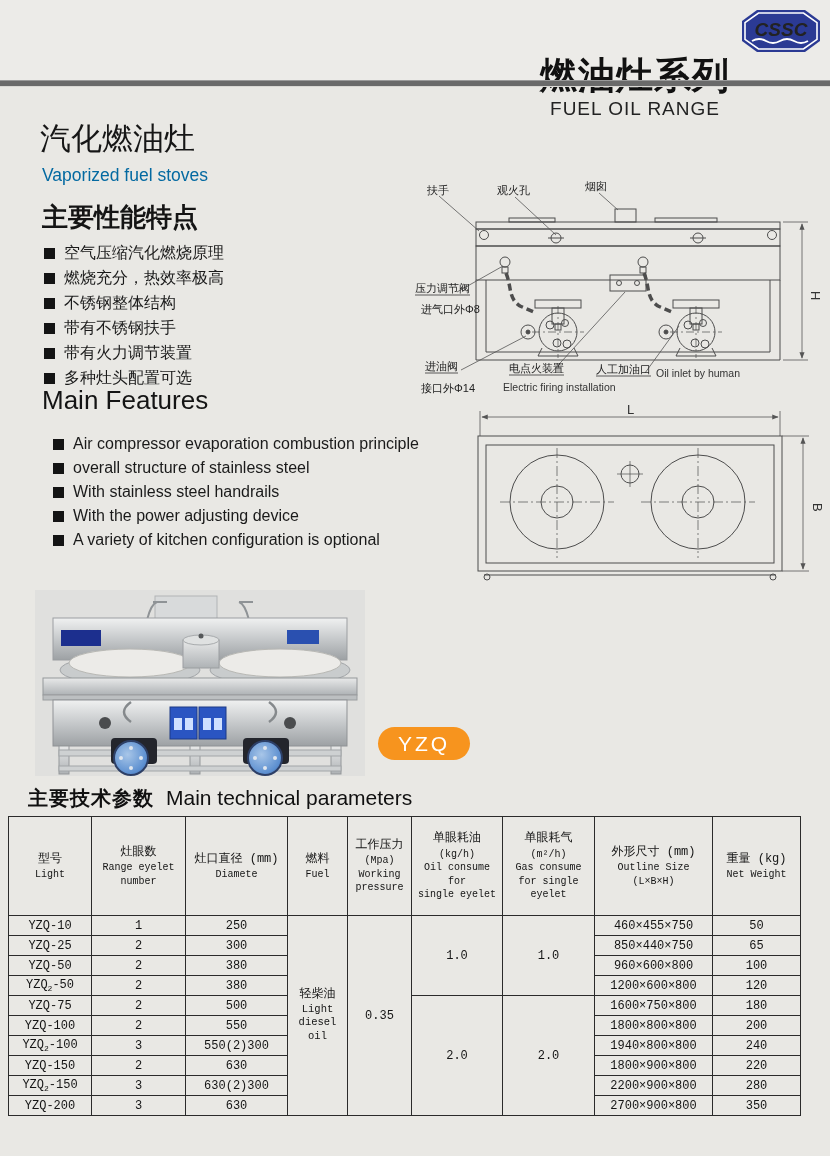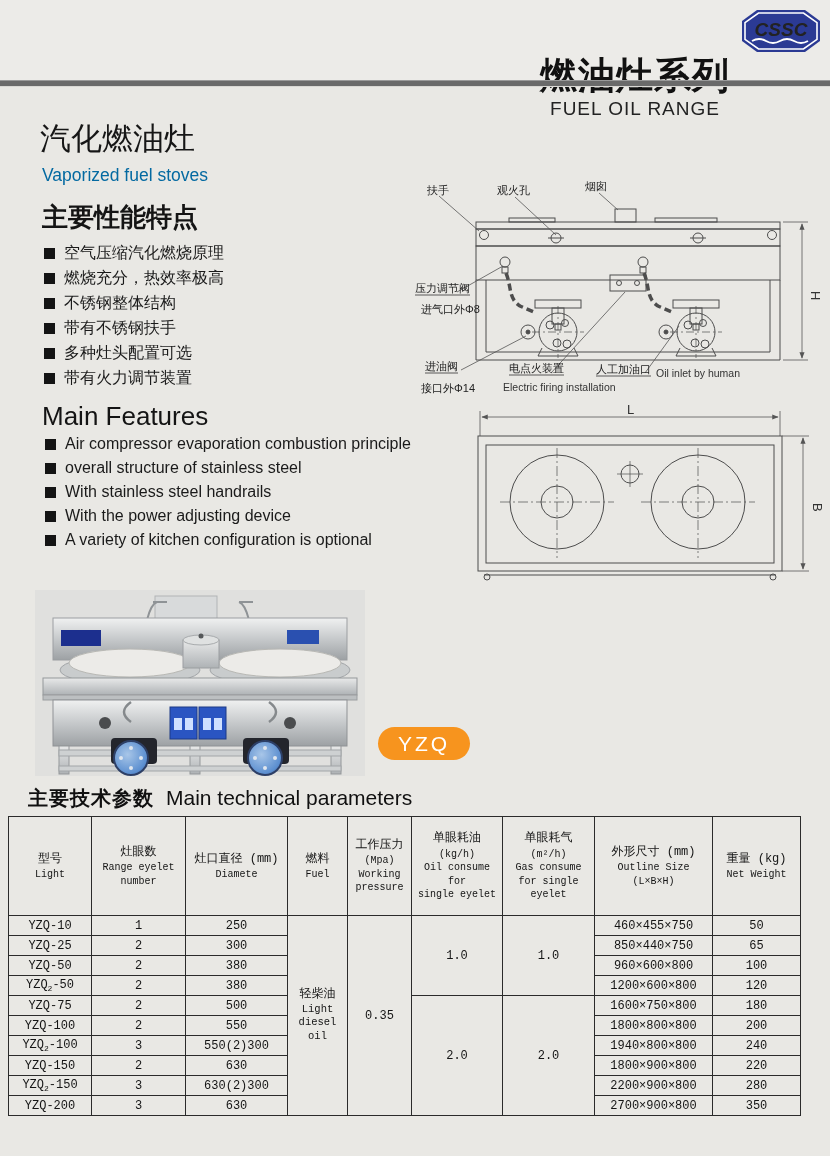--- a/index.html
+++ b/index.html
@@ -17,27 +17,27 @@
   .title-wrap{text-align:center;margin-top:48px;}
   .title-zh{font-size:37px;font-weight:bold;letter-spacing:1px;line-height:1.1;color:#111;}
   .title-en{font-size:19px;letter-spacing:1px;color:#222;margin-top:1px;}
   .rule{left:0;top:80px;width:830px;height:5px;background:#6a6a6a;border-top:1px solid #9a9a9a;border-bottom:1px solid #d9d8d4;}
 
   
   .intro-zh{left:40px;top:118px;font-size:31px;font-weight:500;color:#161616;}
   .intro-en{left:42px;top:165px;font-size:17.5px;color:#0369a1;}
   .sec-head{font-size:26px;font-weight:600;color:#141414;}
   .sec-head-zh{left:42px;top:200px;}
-  .sec-head-en{left:42px;top:401px;font-weight:500;}
+  .sec-head-en{left:42px;top:385px;font-weight:500;}
   ul.feat{list-style:none;margin:0;padding:0;}
   ul.feat li{display:flex;align-items:center;}
   .feat .sq{width:11px;height:11px;background:#141414;margin-right:9px;flex:0 0 auto;}
   .feat-zh{left:44px;top:241px;}
   .feat-zh li{height:25px;font-size:16px;}
-  .feat-en{left:45px;top:432px;}
+  .feat-en{left:53px;top:432px;}
   .feat-en li{height:24px;font-size:16px;}
 
   
   svg text{font-family:"Liberation Sans",sans-serif;fill:#222;}
   .dwg{stroke:#4d4d4d;fill:none;stroke-width:1;}
   .lead{stroke:#555;fill:none;stroke-width:0.8;}
   .lbl{font-size:11px;}
   .lbl-en{font-size:10.5px;fill:#333;}
   .dim{font-size:13px;fill:#333;}
 
@@ -96,25 +96,25 @@
     <li>
       <span class="sq"></span>
       <span>不锈钢整体结构</span>
     </li>
     <li>
       <span class="sq"></span>
       <span>带有不锈钢扶手</span>
     </li>
     <li>
       <span class="sq"></span>
+      <span>带有火力调节装置</span>
+    </li>
+    <li>
+      <span class="sq"></span>
       <span>多种灶头配置可选</span>
-    </li>
-    <li>
-      <span class="sq"></span>
-      <span>带有火力调节装置</span>
     </li>
   </ul>
 
 <div class="abs sec-head sec-head-en">Main Features</div>
 <ul class="abs feat feat-en">
     <li>
       <span class="sq"></span>
       <span>Air compressor evaporation combustion principle</span>
     </li>
     <li>

